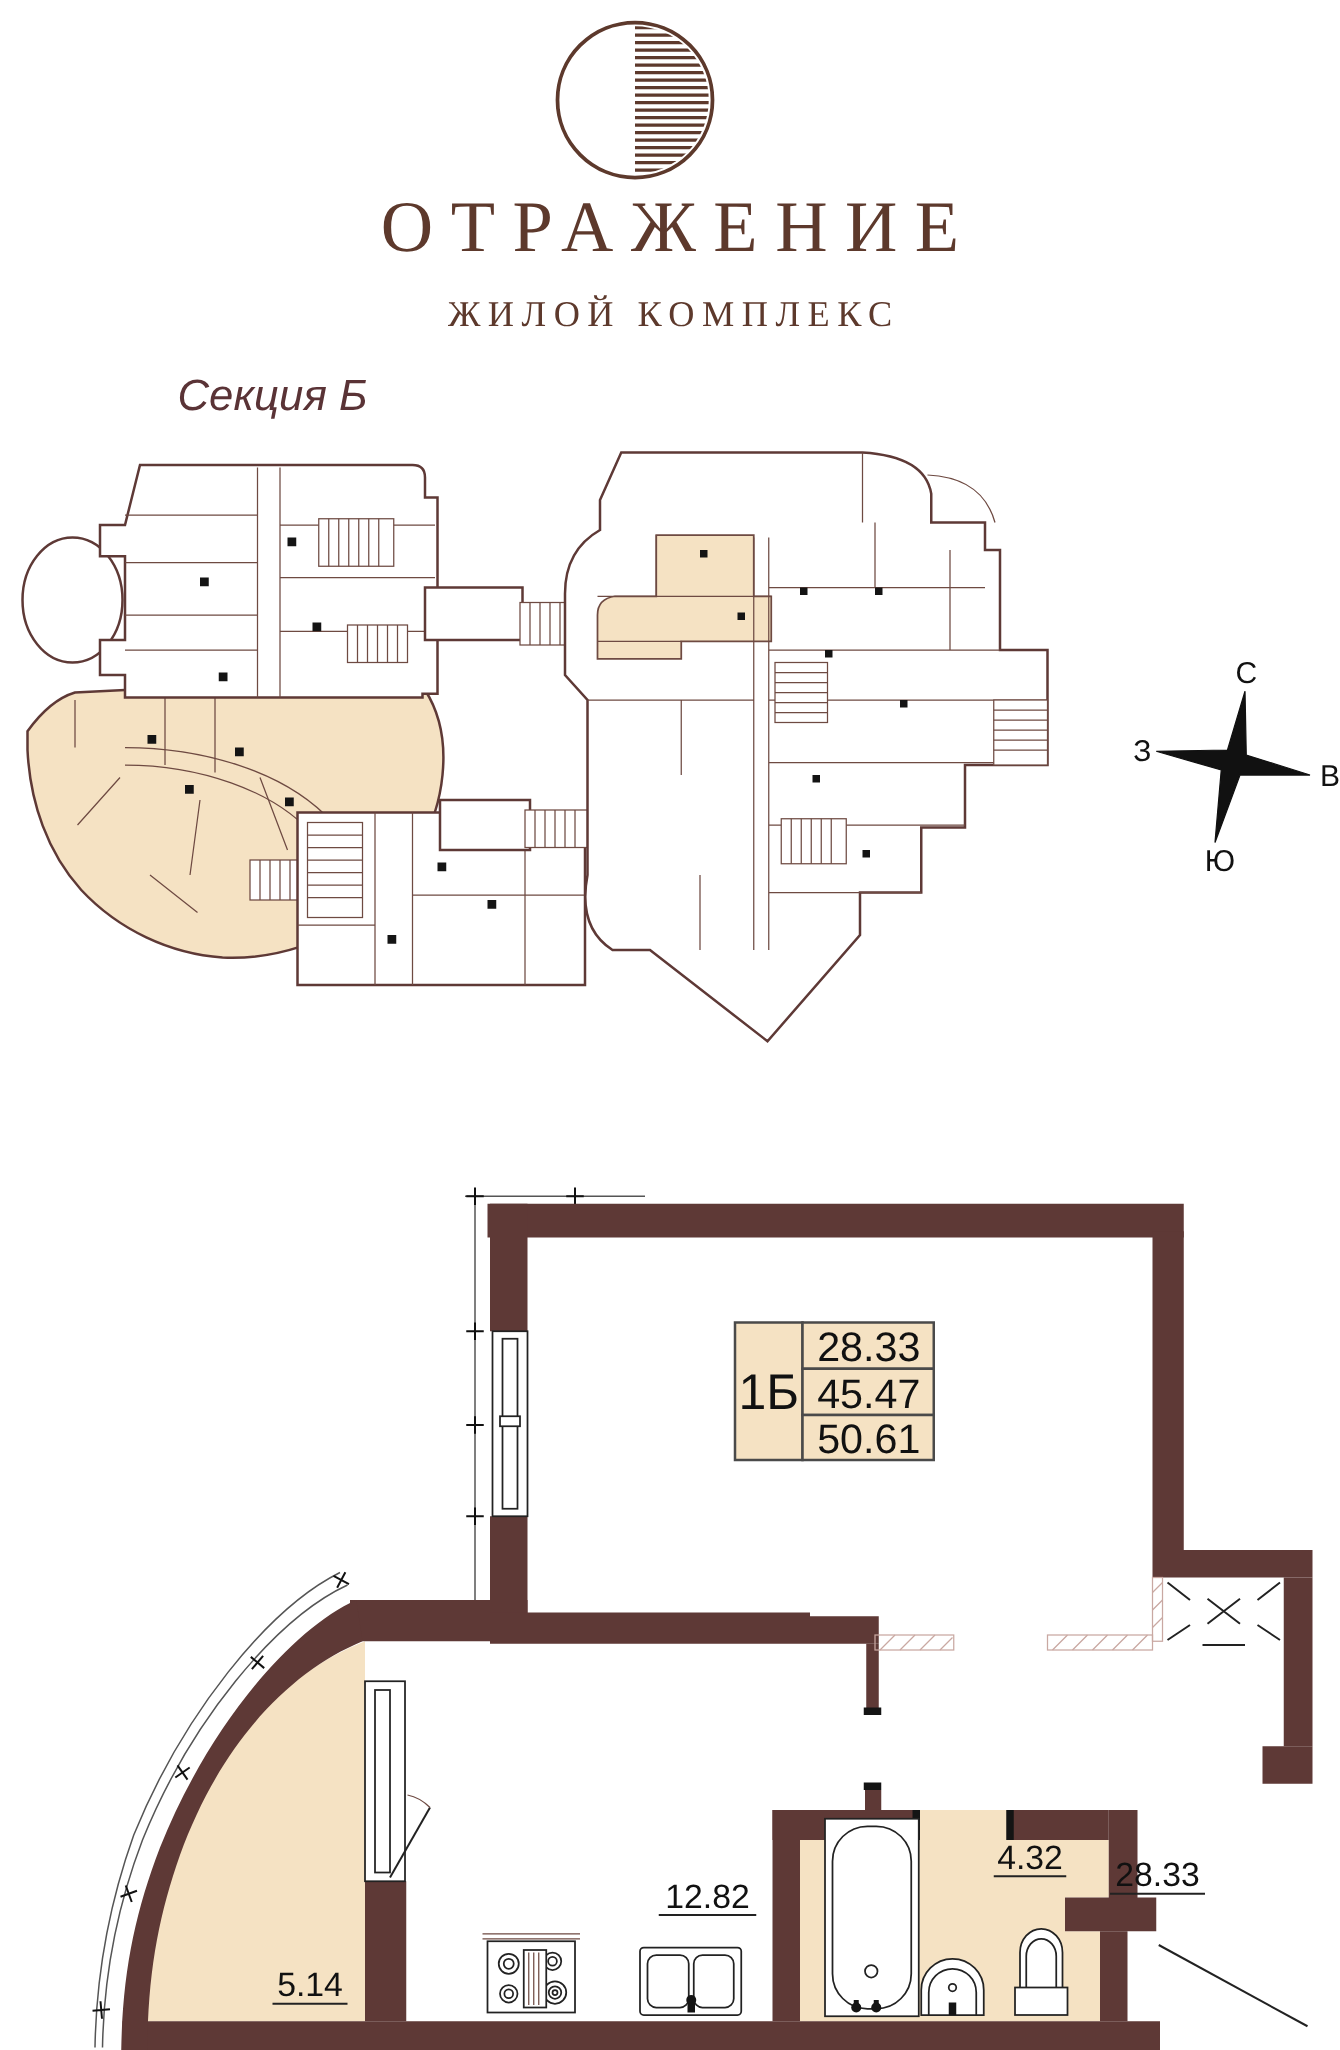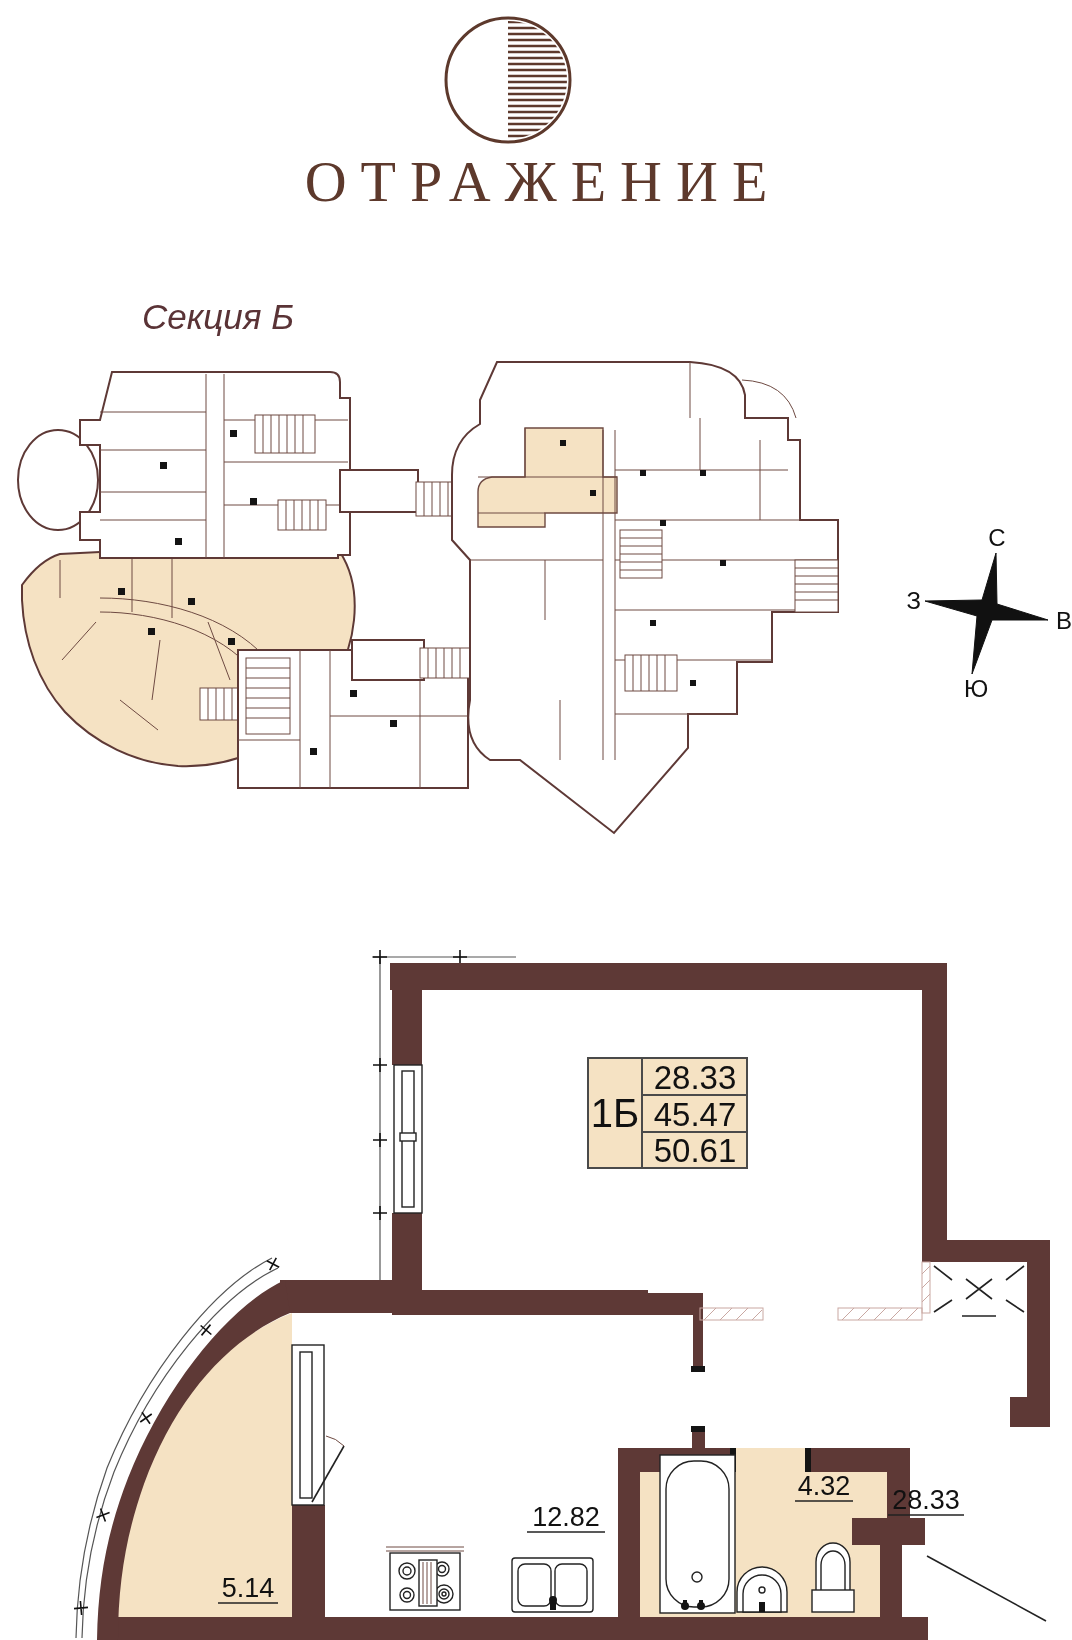--- a/index.html
+++ b/index.html
@@ -41,20 +41,21 @@
     </defs>
     <circle cx="70" cy="72" r="62" fill="none" stroke="#5d392c" stroke-width="3"></circle>
     <g clip-path="url(#halfclip)" stroke="#5d392c" stroke-width="2.6">
       <path d="M70,14 H132 M70,20 H132 M70,26 H132 M70,32 H132 M70,38 H132 M70,44 H132 M70,50 H132
                M70,56 H132 M70,62 H132 M70,68 H132 M70,74 H132 M70,80 H132 M70,86 H132 M70,92 H132
                M70,98 H132 M70,104 H132 M70,110 H132 M70,116 H132 M70,122 H132 M70,128 H132"></path>
     </g>
   </svg>
 
   <div class="abs" id="brand-title">ОТРАЖЕНИЕ</div>
+  <div class="abs" id="brand-subtitle">ЖИЛОЙ КОМПЛЕКС</div>
   <div class="abs" id="section-label">Секция Б</div>
 
   <svg class="abs" style="top:355px;left:0;" width="490" height="445" viewBox="0 355 490 445">
 
     <ellipse cx="58" cy="480" rx="40" ry="50" class="out"></ellipse>
 
     <path class="beige" stroke="#5e3936" stroke-width="2" d="M100,552 H340 Q358,580 354,620 C350,662 327,700 295,728 C262,754 220,768 178,766
          C136,763 95,744 65,712 C38,682 24,642 22,600 L22,585 Q40,560 60,554 Z"></path>
 
     <path class="thin" d="M100,598 C160,598 228,616 266,658 M100,612 C155,612 220,630 254,672"></path>

